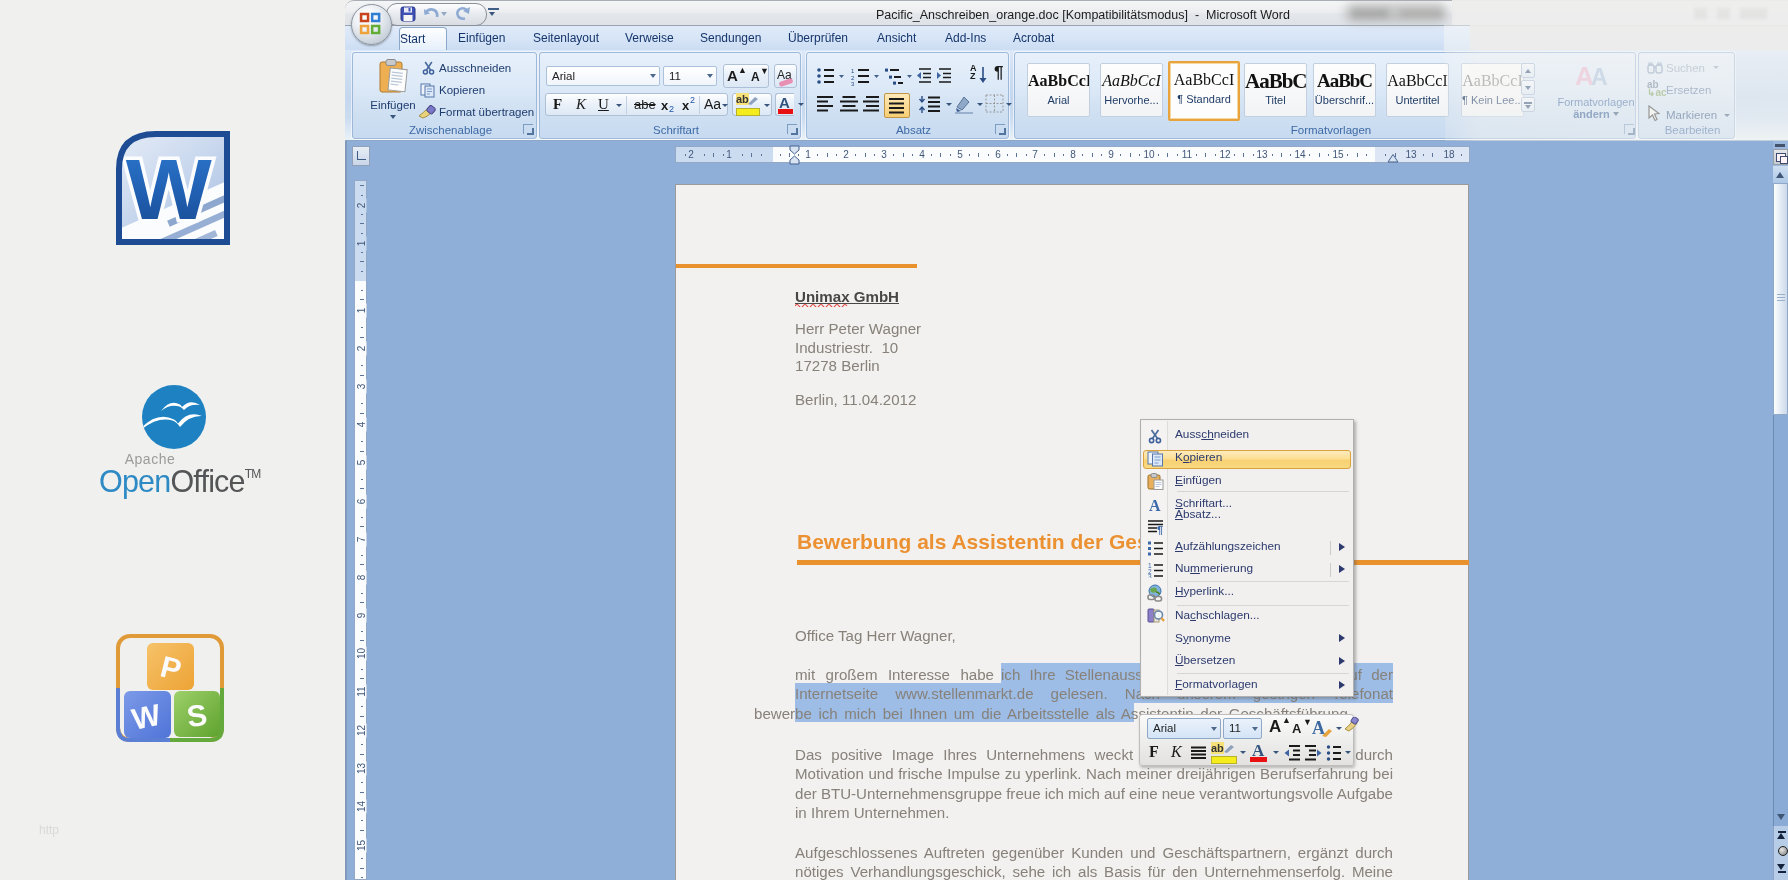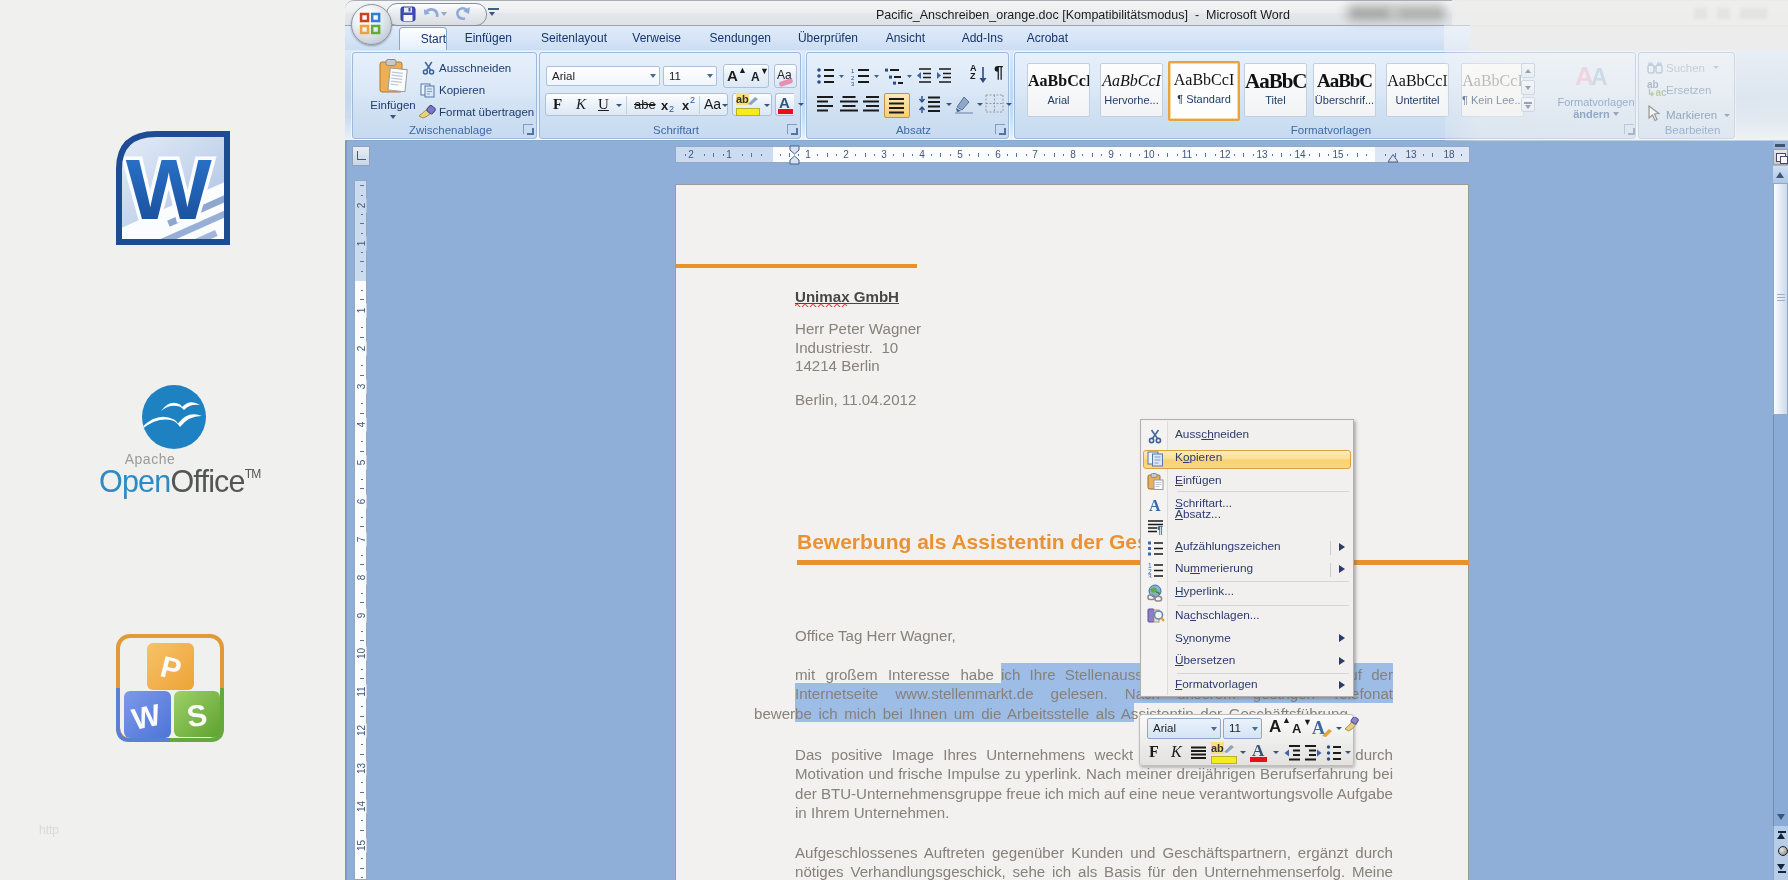--- a/index.html
+++ b/index.html
@@ -2,21 +2,21 @@
 <html><head><meta charset="utf-8"><style>
 html,body{margin:0;padding:0}
 body{width:1788px;height:880px;position:relative;overflow:hidden;background:#f0f0ee;font-family:"Liberation Sans",sans-serif}
 .a{position:absolute}
 .nw{white-space:nowrap}
 
 #win{left:345px;top:0;width:1443px;height:880px}
 #titlebar{left:0;top:0;width:1443px;height:25px;background:linear-gradient(180deg,#f4f5f6 0%,#eceef0 45%,#e3e6ea 55%,#dfe3e8 100%);border-top:1px solid #a9aeb5;border-top-left-radius:9px;box-sizing:border-box}
 #wtitle{left:531px;top:8px;font-size:12.5px;color:#1c1c1c;letter-spacing:0px}
 #tabrow{left:0;top:25px;width:1443px;height:25px;background:linear-gradient(180deg,#e0ebfa 0%,#d4e3f6 60%,#cbdcf2 100%);border-top:1px solid #9aa5b3}
-.tab{top:27px;height:23px;line-height:23px;font-size:12px;color:#15356b;text-align:right}
+.tab{top:27px;height:23px;line-height:23px;font-size:12px;color:#15356b;text-align:left}
 #tabactive{background:linear-gradient(180deg,#fdfeff 0%,#f2f7fd 50%,#e4eefa 100%);border:1px solid #8ca8c8;border-bottom:none;border-radius:4px 4px 0 0;color:#15356b;font-weight:normal}
 #ribbon{left:0;top:50px;width:1443px;height:91px;background:linear-gradient(180deg,#dce9f9 0%,#d2e1f4 18%,#c4d7ee 52%,#cbdcf0 75%,#dfeaf6 92%,#e9f3f6 100%);border-bottom:1px solid #8ea7c6;box-sizing:border-box}
 .grp{top:2px;height:85px;background:linear-gradient(180deg,#e7f0fb 0%,#dce9f7 40%,#cfe0f2 70%,#c7daf0 100%);border:1px solid #9db8d8;border-radius:3px;box-shadow:0 0 0 1px rgba(255,255,255,.55)}
 .grplabel{bottom:2px;left:12px;right:0;text-align:center;font-size:11.5px;color:#3e6aa5}
 .launch{width:9px;height:9px;border:1px solid #7e9cc0;border-right:none;border-bottom:none;bottom:4px}
 .launch:after{content:"";position:absolute;right:-1px;bottom:-1px;width:5px;height:5px;border-right:2px solid #53749c;border-bottom:2px solid #53749c}
 .rtxt{font-size:11.5px;color:#1e3c6e}
 .combo{background:linear-gradient(180deg,#ffffff,#f0f5fb);border:1px solid #abc1dc;border-radius:2px;font-size:11.5px;color:#222;box-sizing:border-box}
 .cmbarr{position:absolute;right:3px;top:50%;margin-top:-2px;width:0;height:0;border-left:3.5px solid transparent;border-right:3.5px solid transparent;border-top:4px solid #4d688c}
 .btnbox{background:linear-gradient(180deg,#fdfeff,#e8f0f9 45%,#dce8f5);border:1px solid #aebfd6;border-radius:3px;box-sizing:border-box}
@@ -578,21 +578,21 @@
 
 <div id="page" class="a"></div>
 
 <div class="a" style="left:676px;top:264px;width:241px;height:4px;background:#e8912d"></div>
 <div class="a nw" style="left:795px;top:288px;font-size:15.1px;font-weight:bold;color:#474747"><span style="text-decoration:underline">Unimax GmbH</span></div>
 <svg class="a" style="left:795px;top:303px" width="54" height="4" viewBox="0 0 54 4">
     <path d="M0 3 Q2 0 4 3 T8 3 T12 3 T16 3 T20 3 T24 3 T28 3 T32 3 T36 3 T40 3 T44 3 T48 3 T52 3" fill="none" stroke="#e03c3c" stroke-width="1.1"></path>
   </svg>
 <div class="a nw doc" style="left:795px;top:319px">Herr Peter Wagner</div>
 <div class="a nw doc" style="left:795px;top:337.5px">Industriestr.&nbsp; 10</div>
-<div class="a nw doc" style="left:795px;top:356px">14214 Berlin</div>
+<div class="a nw doc" style="left:795px;top:356px">17278 Berlin</div>
 <div class="a nw doc" style="left:795px;top:390px">Berlin, 11.04.2012</div>
 <div class="a nw" style="left:797px;top:530px;font-size:21px;font-weight:bold;color:#ec9132;letter-spacing:0px">Bewerbung als Assistentin der Geschäftsführung</div>
 <div class="a" style="left:797px;top:560px;width:672px;height:5px;background:#e8912d"></div>
 <div class="a nw doc" style="left:795px;top:626px">Office Tag Herr Wagner,</div>
 
 <div class="a sel" style="left:1001px;top:663px;width:392px;height:20px"></div>
 <div class="a sel" style="left:795px;top:683px;width:598px;height:20px"></div>
 <div class="a sel" style="left:795px;top:703px;width:339px;height:19px"></div>
 
 <div class="a doc jline" style="left:795px;top:664.5px;width:199px">mit großem Interesse habe</div>

